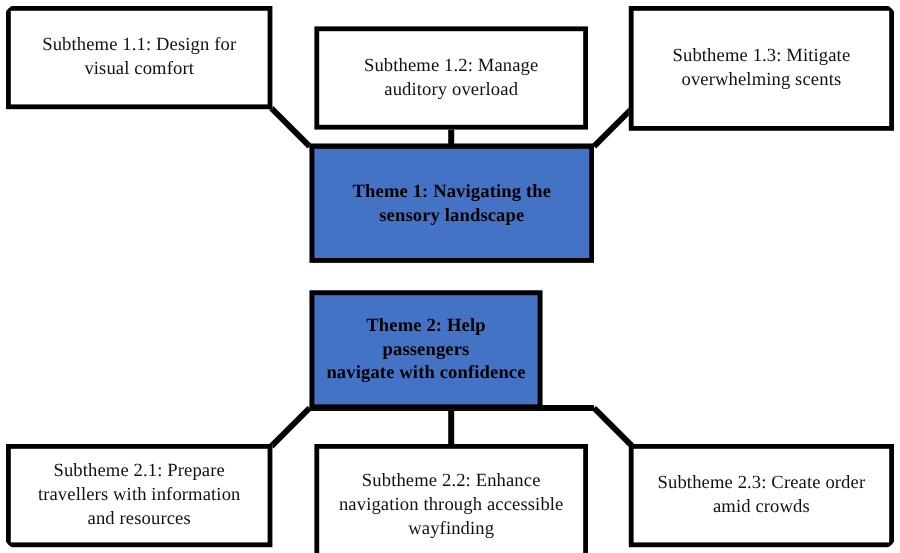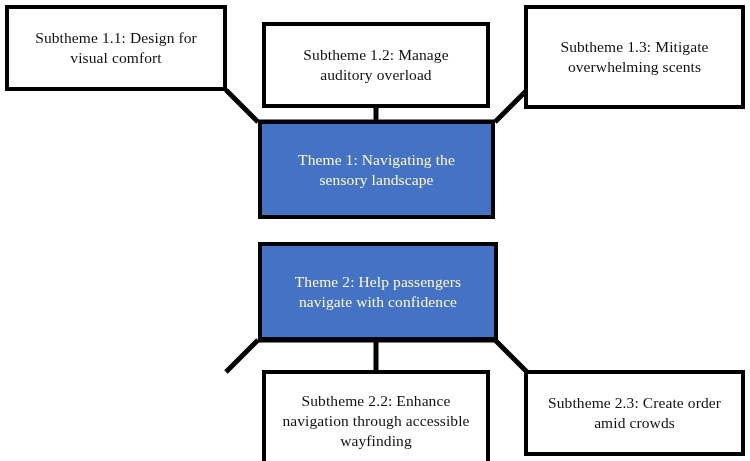--- a/index.html
+++ b/index.html
@@ -8,20 +8,21 @@
     padding: 0;
     background: #ffffff;
   }
   #diagram-root {
     position: relative;
     width: 750px;
     height: 461px;
     background: #ffffff;
     font-family: "Liberation Serif", "DejaVu Serif", serif;
     overflow: hidden;
+    border-radius: 24px;
   }
   #connector-layer {
     position: absolute;
     left: 0;
     top: 0;
     width: 750px;
     height: 461px;
     pointer-events: none;
   }
   .node {
@@ -45,21 +46,22 @@
     width: 100%;
     padding: 0 8px;
     box-sizing: border-box;
     font-size: 15.5px;
     line-height: 1.28;
     color: #111111;
     white-space: pre-line;
     letter-spacing: 0.1px;
   }
   .node-theme .node-label {
-    color: #fef9c3;
+    color: #000000;
+    font-weight: bold;
   }
 </style>
 </head>
 <body>
 
 <div id="diagram-root">
 
   <svg id="connector-layer" viewBox="0 0 750 461" width="750" height="461" aria-hidden="true">
 
     <g stroke="#000000" stroke-width="5" fill="none" stroke-linecap="butt">
@@ -98,25 +100,30 @@
   <div class="node node-subtheme" style="left:524px; top:5px; width:221px; height:104px;">
     <span class="node-label">Subtheme 1.3: Mitigate
 overwhelming scents</span>
   </div>
 
   <div class="node node-theme" style="left:258px; top:120px; width:237px; height:99px;">
     <span class="node-label">Theme 1: Navigating the
 sensory landscape</span>
   </div>
 
-  <div class="node node-theme" style="left:258px; top:242px; width:240px; height:99px;">
+  <div class="node node-theme" style="left:258px; top:242px; width:194px; height:99px;">
     <span class="node-label">Theme 2: Help passengers
 navigate with confidence</span>
   </div>
 
+  <div class="node node-subtheme" style="left:5px; top:370px; width:222px; height:86px;">
+    <span class="node-label">Subtheme 2.1: Prepare
+travellers with information
+and resources</span>
+  </div>
 
   <div class="node node-subtheme" style="left:262px; top:370px; width:228px; height:102px;">
     <span class="node-label">Subtheme 2.2: Enhance
 navigation through accessible
 wayfinding</span>
   </div>
 
   <div class="node node-subtheme" style="left:524px; top:370px; width:221px; height:86px;align-items:center;">
     <span class="node-label">Subtheme 2.3: Create order
 amid crowds</span>

